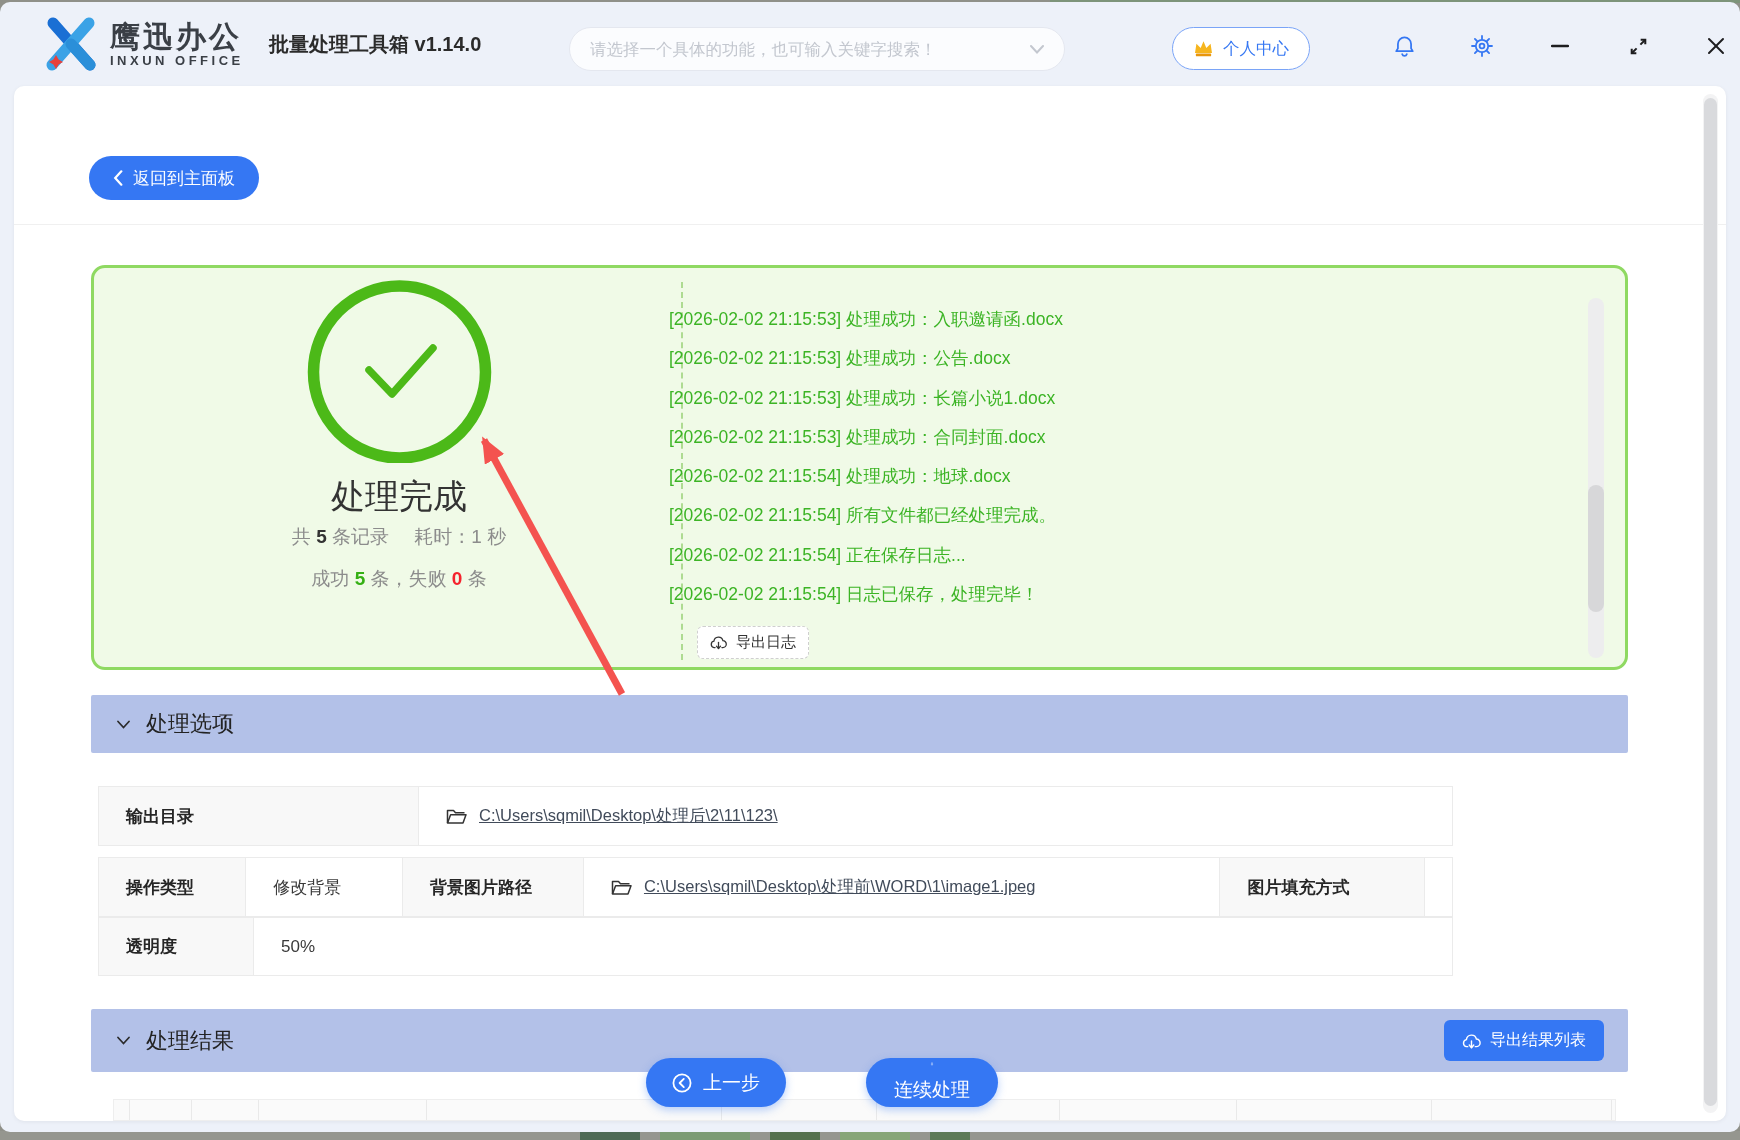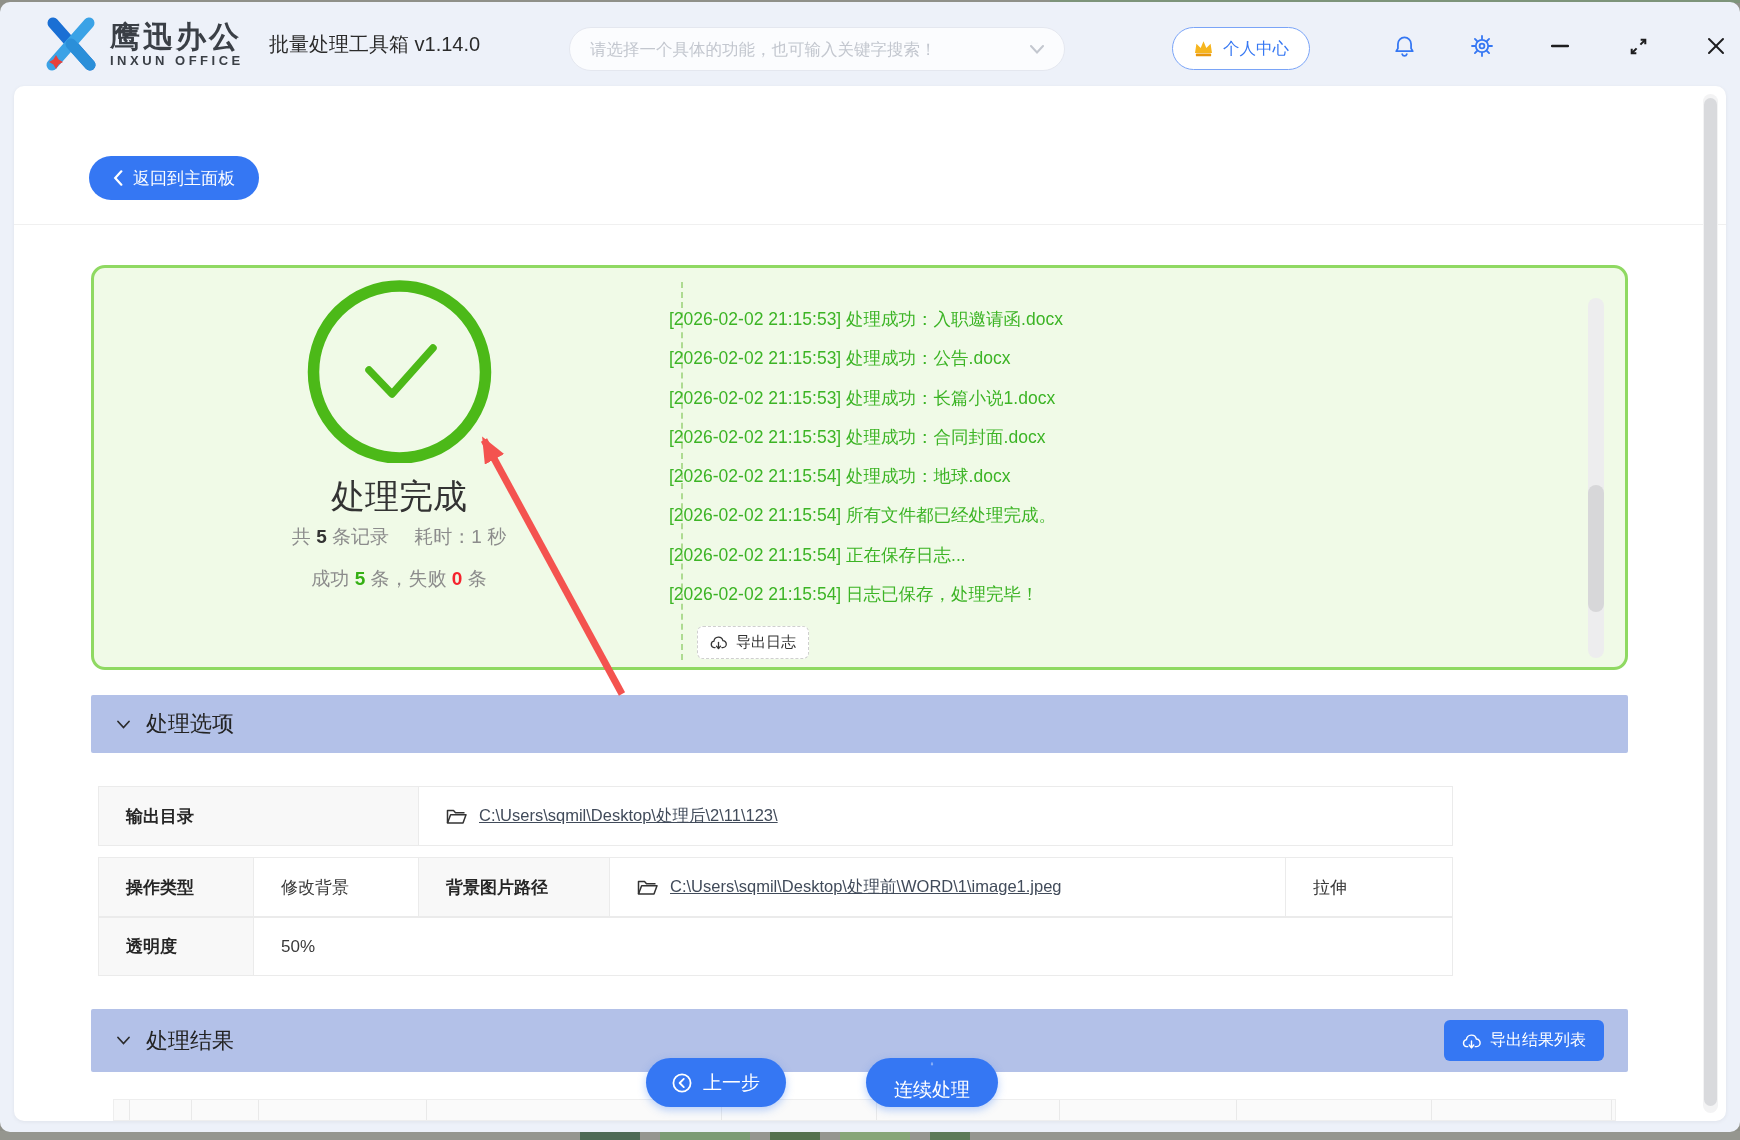--- a/index.html
+++ b/index.html
@@ -20,21 +20,21 @@
     background:#edf1f9; border-radius:10px; overflow:hidden;
   }
 
   
   .topbar { position:absolute; left:16px; top:0; width:100%; height:84px; }
   .brand { position:absolute; left:24px; top:12px; display:flex; align-items:center; }
   .brand-text { margin-left:8px; }
   .brand-cn { font-size:30px; font-weight:700; color:#3a3f46; letter-spacing:3px; line-height:32px; }
   .brand-en { font-size:13px; font-weight:700; color:#3a3f46; letter-spacing:3.5px; line-height:15px; }
   .app-title { position:absolute; left:253px; top:0; height:84px; display:flex; align-items:center;
-    font-size:20px; font-weight:400; color:#2b2b2b; }
+    font-size:20px; font-weight:700; color:#2b2b2b; }
   .searchbox { position:absolute; left:553px; top:25px; width:496px; height:44px; background:#fbfcfe;
     border:1px solid #e4e7ef; border-radius:22px; display:flex; align-items:center; padding:0 20px; }
   .searchbox input { flex:1; border:none; outline:none; background:transparent; font-size:16.5px;
     font-family:inherit; color:#555; }
   .searchbox input::placeholder { color:#c3c7cf; }
   .user-center { position:absolute; left:1156px; top:25px; height:43px; padding:0 20px;
     border:1.5px solid #7aa4f7; border-radius:22px; background:#fff; display:flex; align-items:center; gap:9px;
     color:#3577f3; font-size:16.5px; cursor:pointer; }
   .tb-icon { position:absolute; top:24px; width:40px; height:40px; display:flex; align-items:center; justify-content:center; cursor:pointer; }
 
@@ -287,20 +287,21 @@
       <div class="cell label" style="width:155px;">操作类型</div>
       <div class="cell" style="width:165px;">修改背景</div>
       <div class="cell label" style="width:191px;">背景图片路径</div>
       <div class="cell" style="width:676px;">
         <svg class="folder-ic" width="21" height="17" viewBox="0 0 21 17">
           <path d="M1.5 15 V2.5 h6 l2 2.3 h9" fill="none" stroke="#333" stroke-width="1.5" stroke-linejoin="round"></path>
           <path d="M1.5 15 L4.6 6.8 h15.4 L17 15 Z" fill="none" stroke="#333" stroke-width="1.5" stroke-linejoin="round"></path>
         </svg>
         <a class="path-link">C:\Users\sqmil\Desktop\处理前\WORD\1\image1.jpeg</a>
       </div>
+      <div class="cell label" style="width:216px;">图片填充方式</div>
       <div class="cell" style="flex:1;">拉伸</div>
     </div>
 
     <div class="tbl-row row-3">
       <div class="cell label" style="width:155px;">透明度</div>
       <div class="cell" style="flex:1;">50%</div>
     </div>
 
     <div class="section-hd sec-results">
       <svg class="chev" width="13" height="9" viewBox="0 0 13 9">

